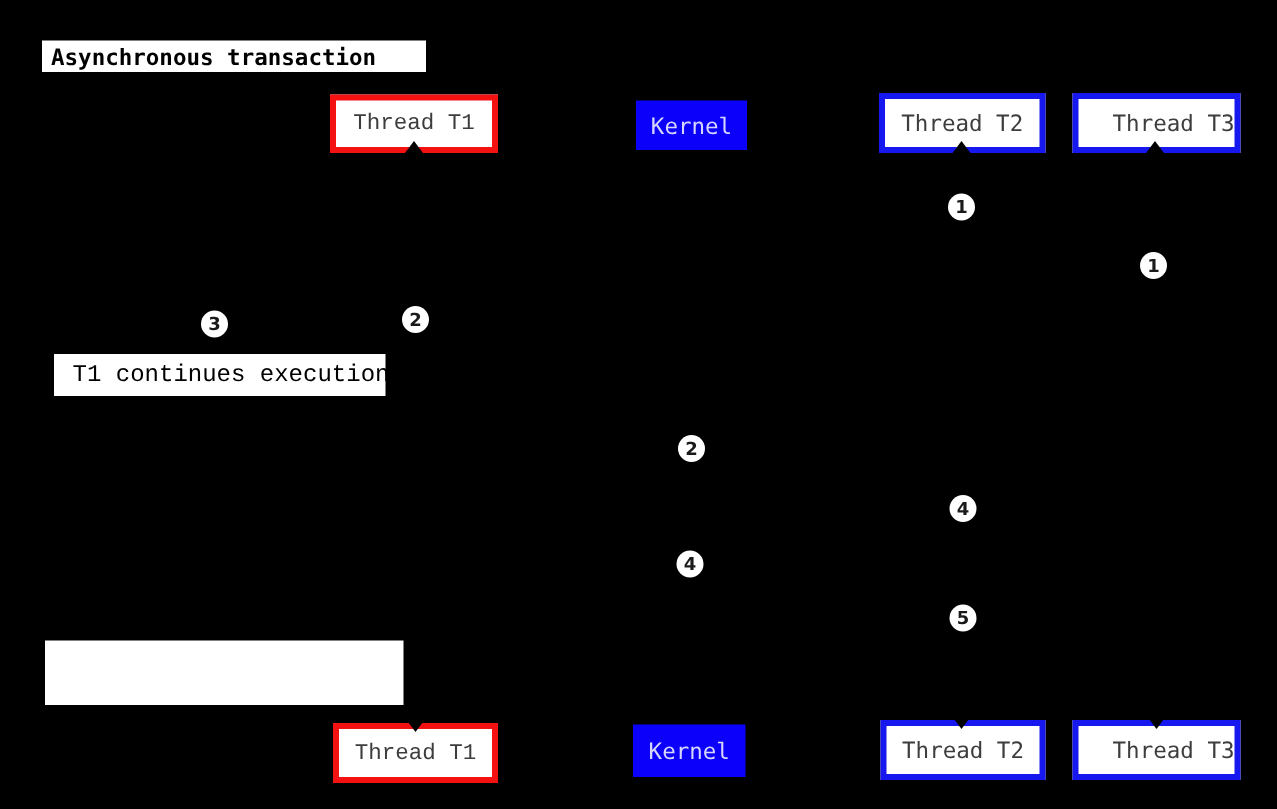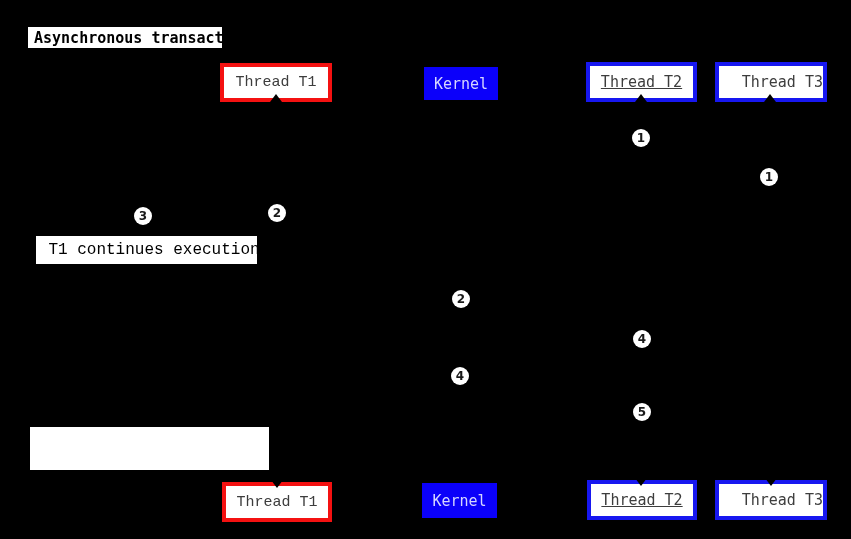--- a/index.html
+++ b/index.html
@@ -22,41 +22,41 @@
   .stage {
     position: relative;
     width: 851px; height: 539px;
     background: var(--background);
     overflow: hidden;
     font-family: "DejaVu Sans Mono", monospace;
   }
   .title-box {
     position: absolute;
     left: 28px; top: 27px;
-    width: 194px; height: 21px;
+    width: 256px; height: 21px;
     background: var(--note-background);
     color: var(--note-text);
     font: bold 15px "DejaVu Sans Mono", monospace;
     display: flex; align-items: center;
     padding-left: 6px;
     box-sizing: border-box;
     white-space: nowrap;
     text-align: right;
   }
   .pbox {
     position: absolute;
     background: #ffffff;
     color: var(--participant-text);
     font: 15px "DejaVu Sans Mono", monospace;
     display: flex; align-items: center; justify-content: center;
     box-sizing: border-box;
     white-space: nowrap;
   }
   .pbox.b-t1 { border: 4px solid var(--thread-t1-border); font-family: Liberation Mono, monospace; }
-  .pbox.b-t2 { border: 4px solid var(--thread-t2-border); text-decoration: underline; }
+  .pbox.b-t2 { border: 4px solid var(--thread-t2-border); }
   .pbox.b-t3 { border: 4px solid var(--thread-t3-border); justify-content: flex-end; }
   .pbox.kernel {
     background: var(--kernel-background);
     color: var(--kernel-text);
     border: none;
     align-items: center;
   }
   .note {
     position: absolute;
     background: var(--note-background);

